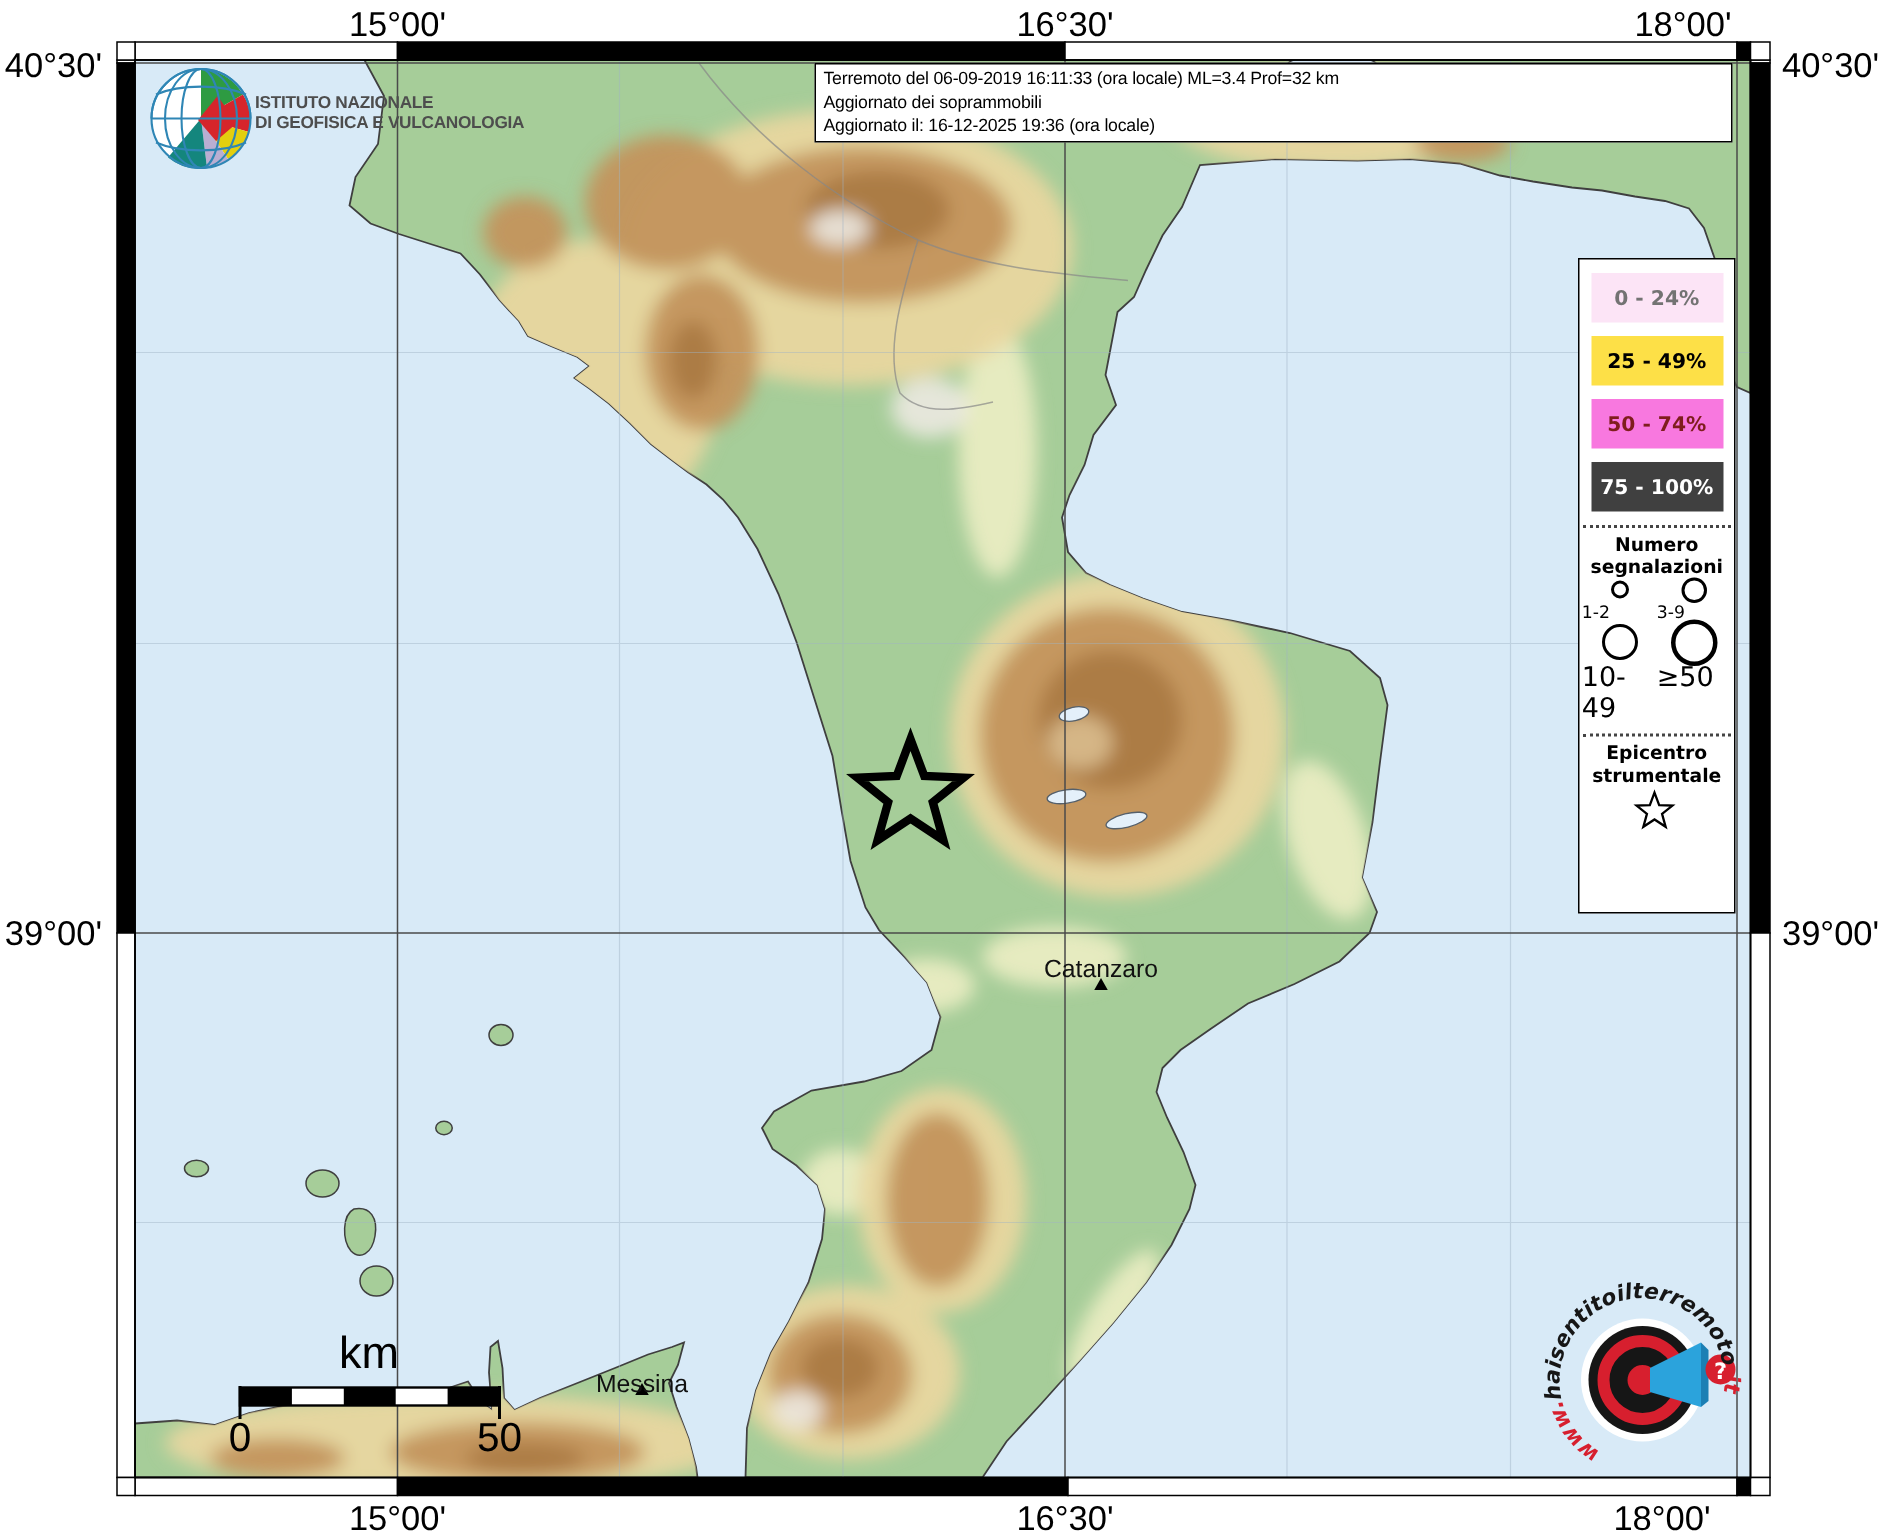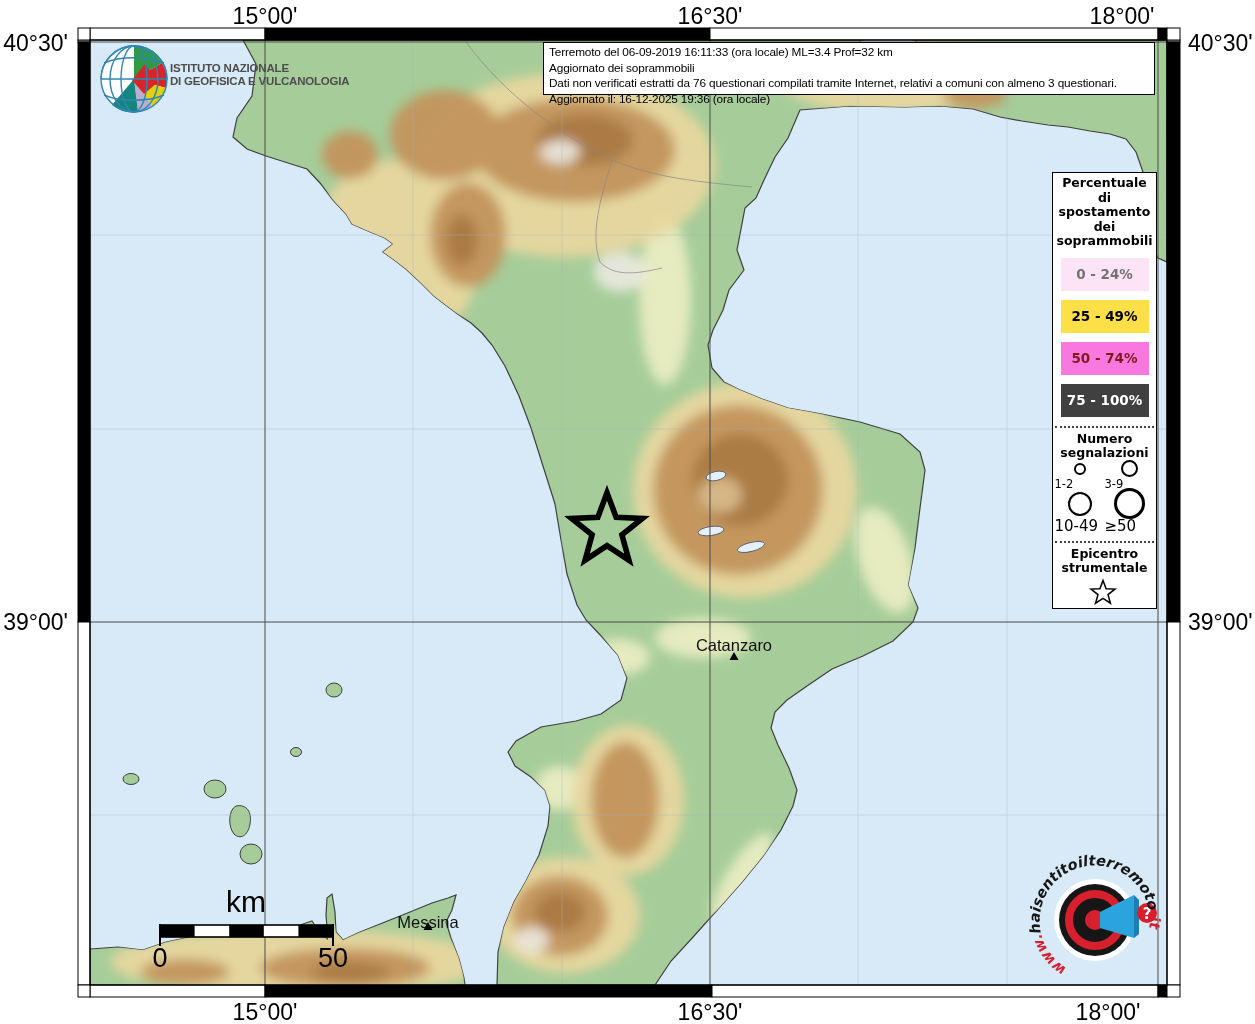--- a/index.html
+++ b/index.html
@@ -21,21 +21,21 @@
   #legendbox{position:absolute;left:1052px;top:172px;width:105px;height:437px;background:#ffffff;
              border:1.6px solid #000;box-sizing:border-box;font-family:"DejaVu Sans",sans-serif;
              color:#000;}
   .leg-title{font-size:12.5px;font-weight:bold;text-align:center;line-height:14.5px;margin-top:3px;}
   .leg-swatch{width:88px;height:33px;margin:9px auto 0 auto;display:flex;align-items:center;
               justify-content:center;font-size:13.5px;font-weight:bold;}
   .leg-dots{border-top:2px dotted #444;margin:9px 2px 0 2px;}
   .sig-grid{display:grid;grid-template-columns:50px 50px;justify-content:center;}
   .sig-circle{border:2px solid #000;border-radius:50%;margin:0 auto;background:#fff;}
   .sig-label{font-size:11.5px;font-family:"DejaVu Sans",sans-serif;}
-  .sig-label2{font-size:15px;font-family:"DejaVu Sans",sans-serif;}
+  .sig-label2{font-size:18px;font-family:"DejaVu Sans",sans-serif;}
 </style>
 </head>
 <body>
 
 <div id="stage">
 
 <svg id="mapsvg" width="1255" height="1024" viewBox="0 0 1255 1024">
   <defs>
     <clipPath id="mapclip">
           <rect x="90" y="40" width="1077" height="945"></rect>
@@ -256,32 +256,24 @@
     <text class="axis-label" x="68" y="51" text-anchor="end">40°30'</text>
     <text class="axis-label" x="68" y="630" text-anchor="end">39°00'</text>
     <text class="axis-label" x="1188" y="51" text-anchor="start">40°30'</text>
     <text class="axis-label" x="1188" y="630" text-anchor="start">39°00'</text>
   </g>
 </svg>
 
 <div id="infobox">
   <div>Terremoto del 06-09-2019 16:11:33 (ora locale) ML=3.4 Prof=32 km</div>
   <div>Aggiornato dei soprammobili</div>
-  <div>Dati non verificati estratti da 76 questionari compilati tramite Internet, relativi a comuni con almeno 3 questionari.</div>
   <div>Aggiornato il: 16-12-2025 19:36 (ora locale)</div>
 </div>
 
 <div id="legendbox">
-  <div class="leg-title">
-    <div>Percentuale</div>
-    <div>di</div>
-    <div>spostamento</div>
-    <div>dei</div>
-    <div>soprammobili</div>
-  </div>
   <div class="leg-swatch" style="background: rgb(252, 228, 246); color: #737373;">0 - 24%</div>
   <div class="leg-swatch" style="background: #fde047; color: rgb(0, 0, 0);">25 - 49%</div>
   <div class="leg-swatch" style="background: rgb(248, 120, 223); color: #7f1d1d;">50 - 74%</div>
   <div class="leg-swatch" style="background: #404040; color: rgb(255, 255, 255);">75 - 100%</div>
   <div class="leg-dots"></div>
   <div class="leg-title" style="margin-top:4px;">
     <div>Numero</div>
     <div>segnalazioni</div>
   </div>
   <div class="sig-grid">

